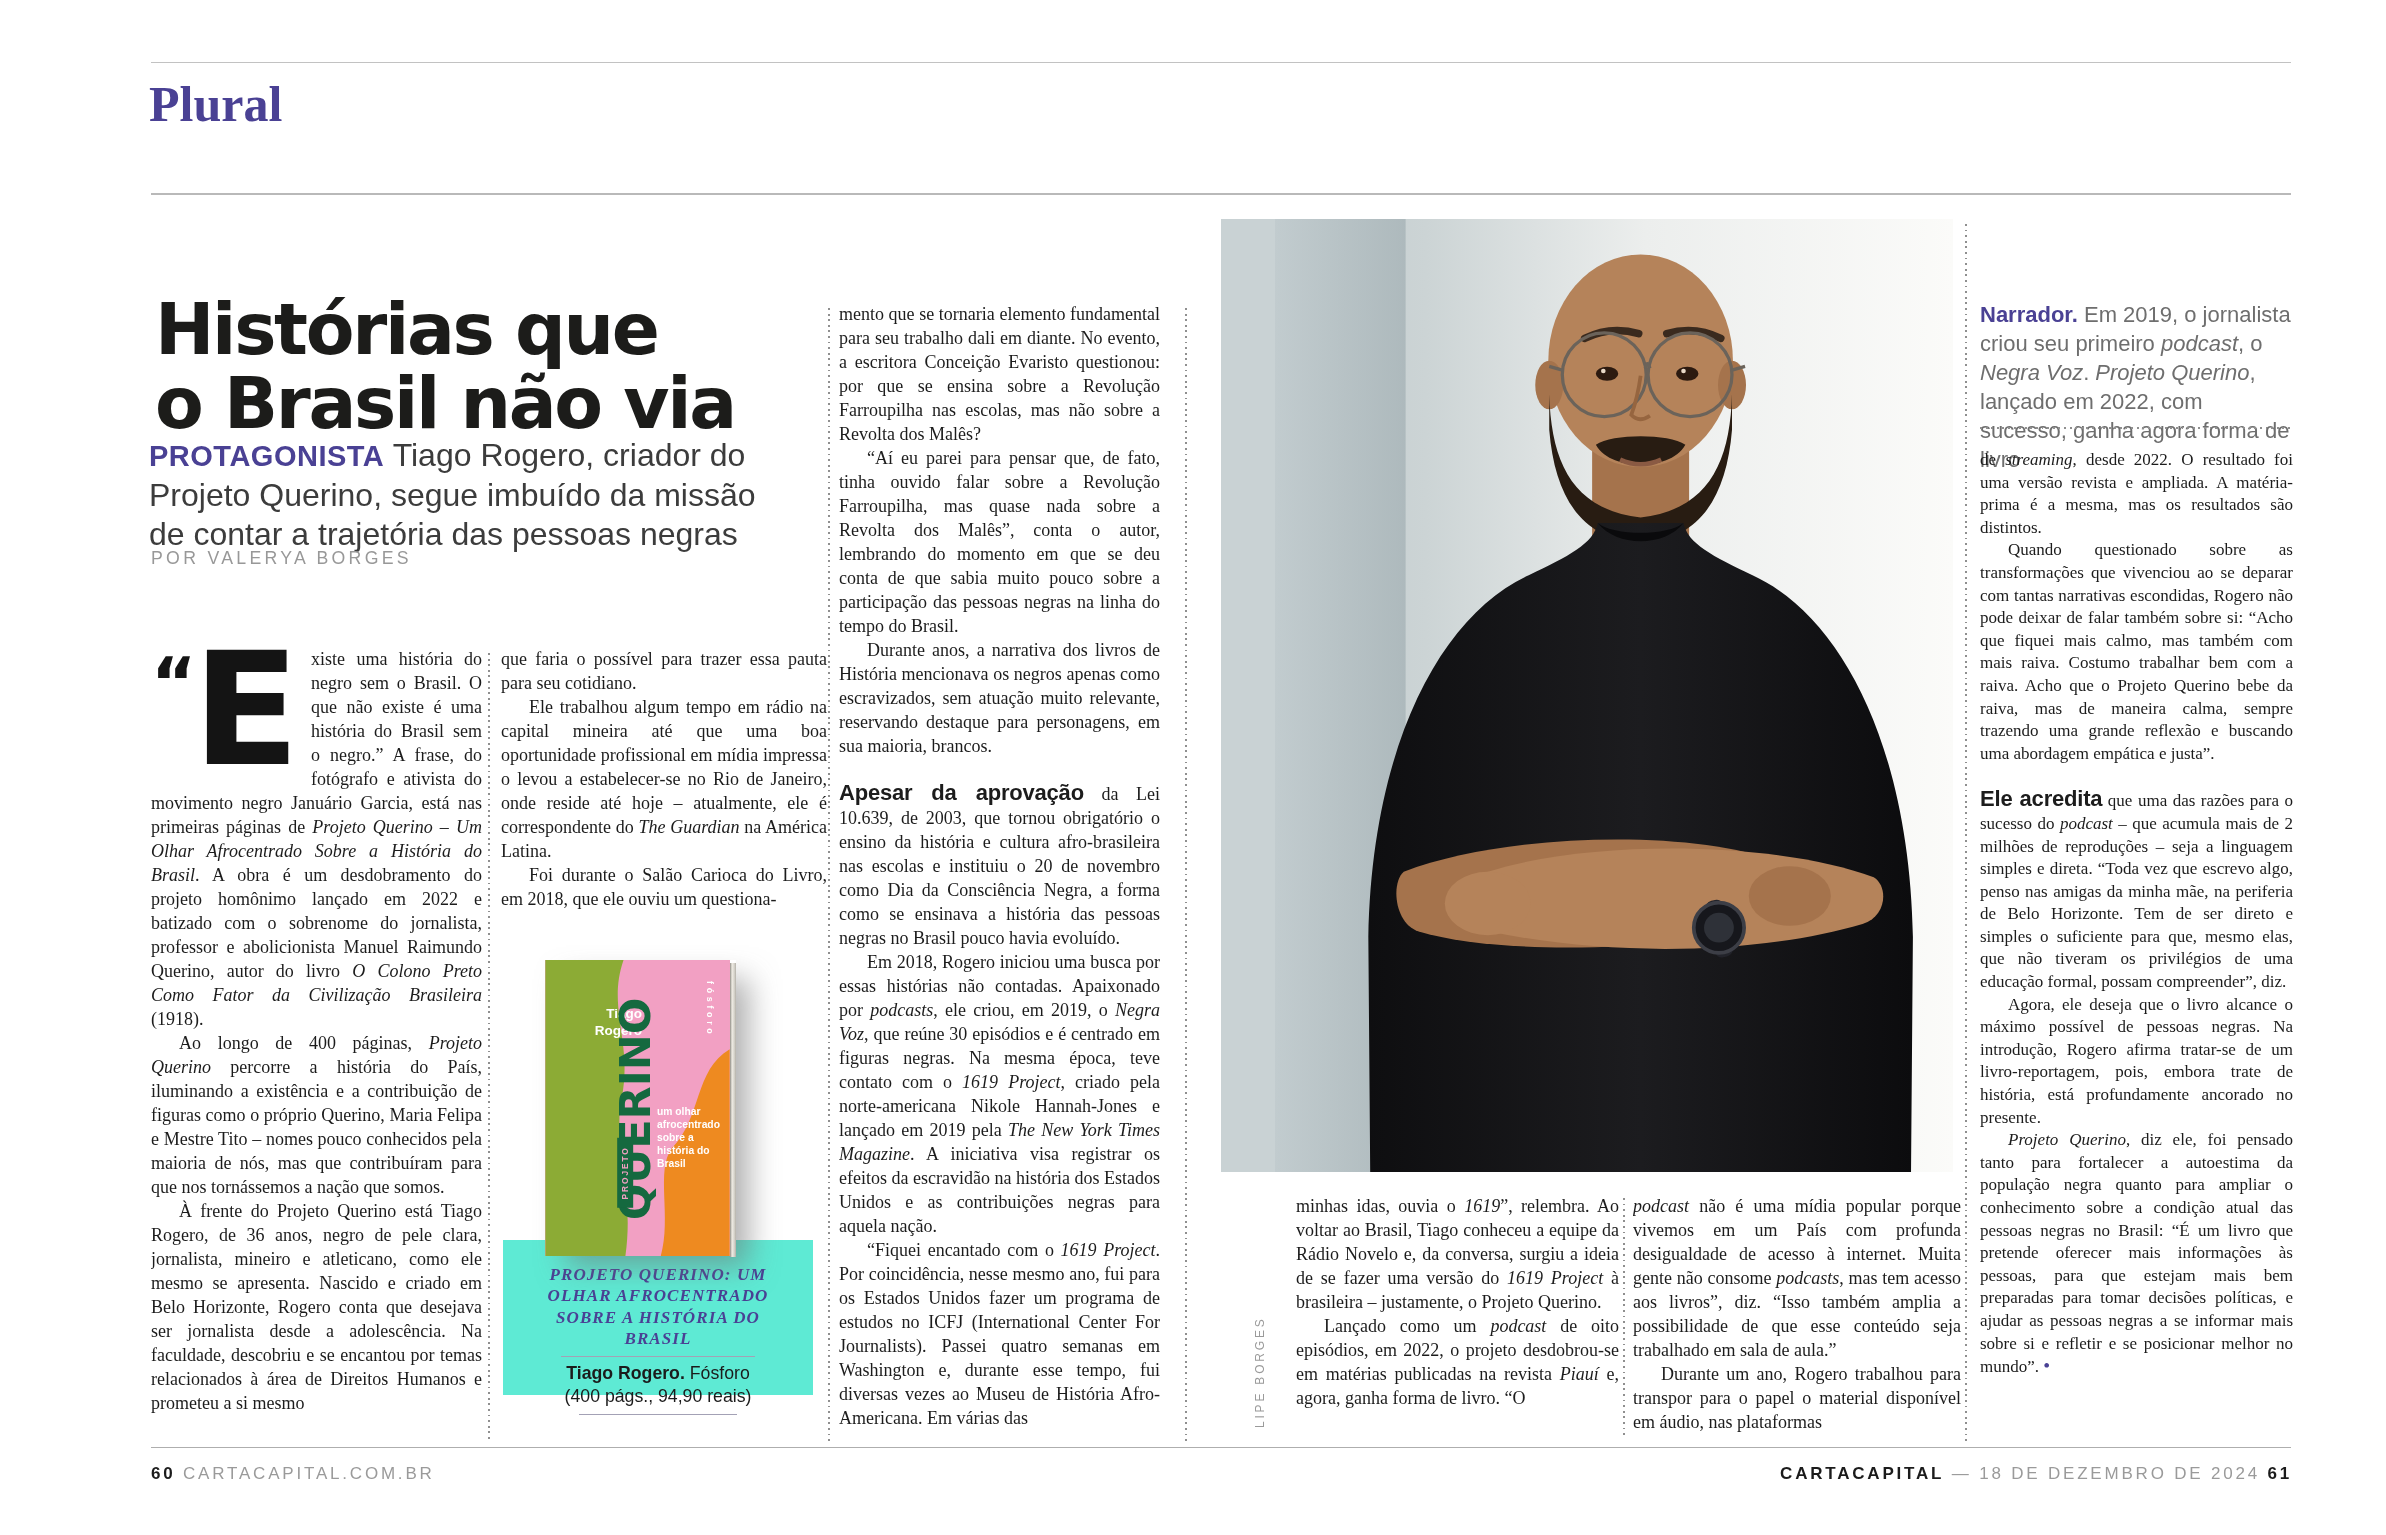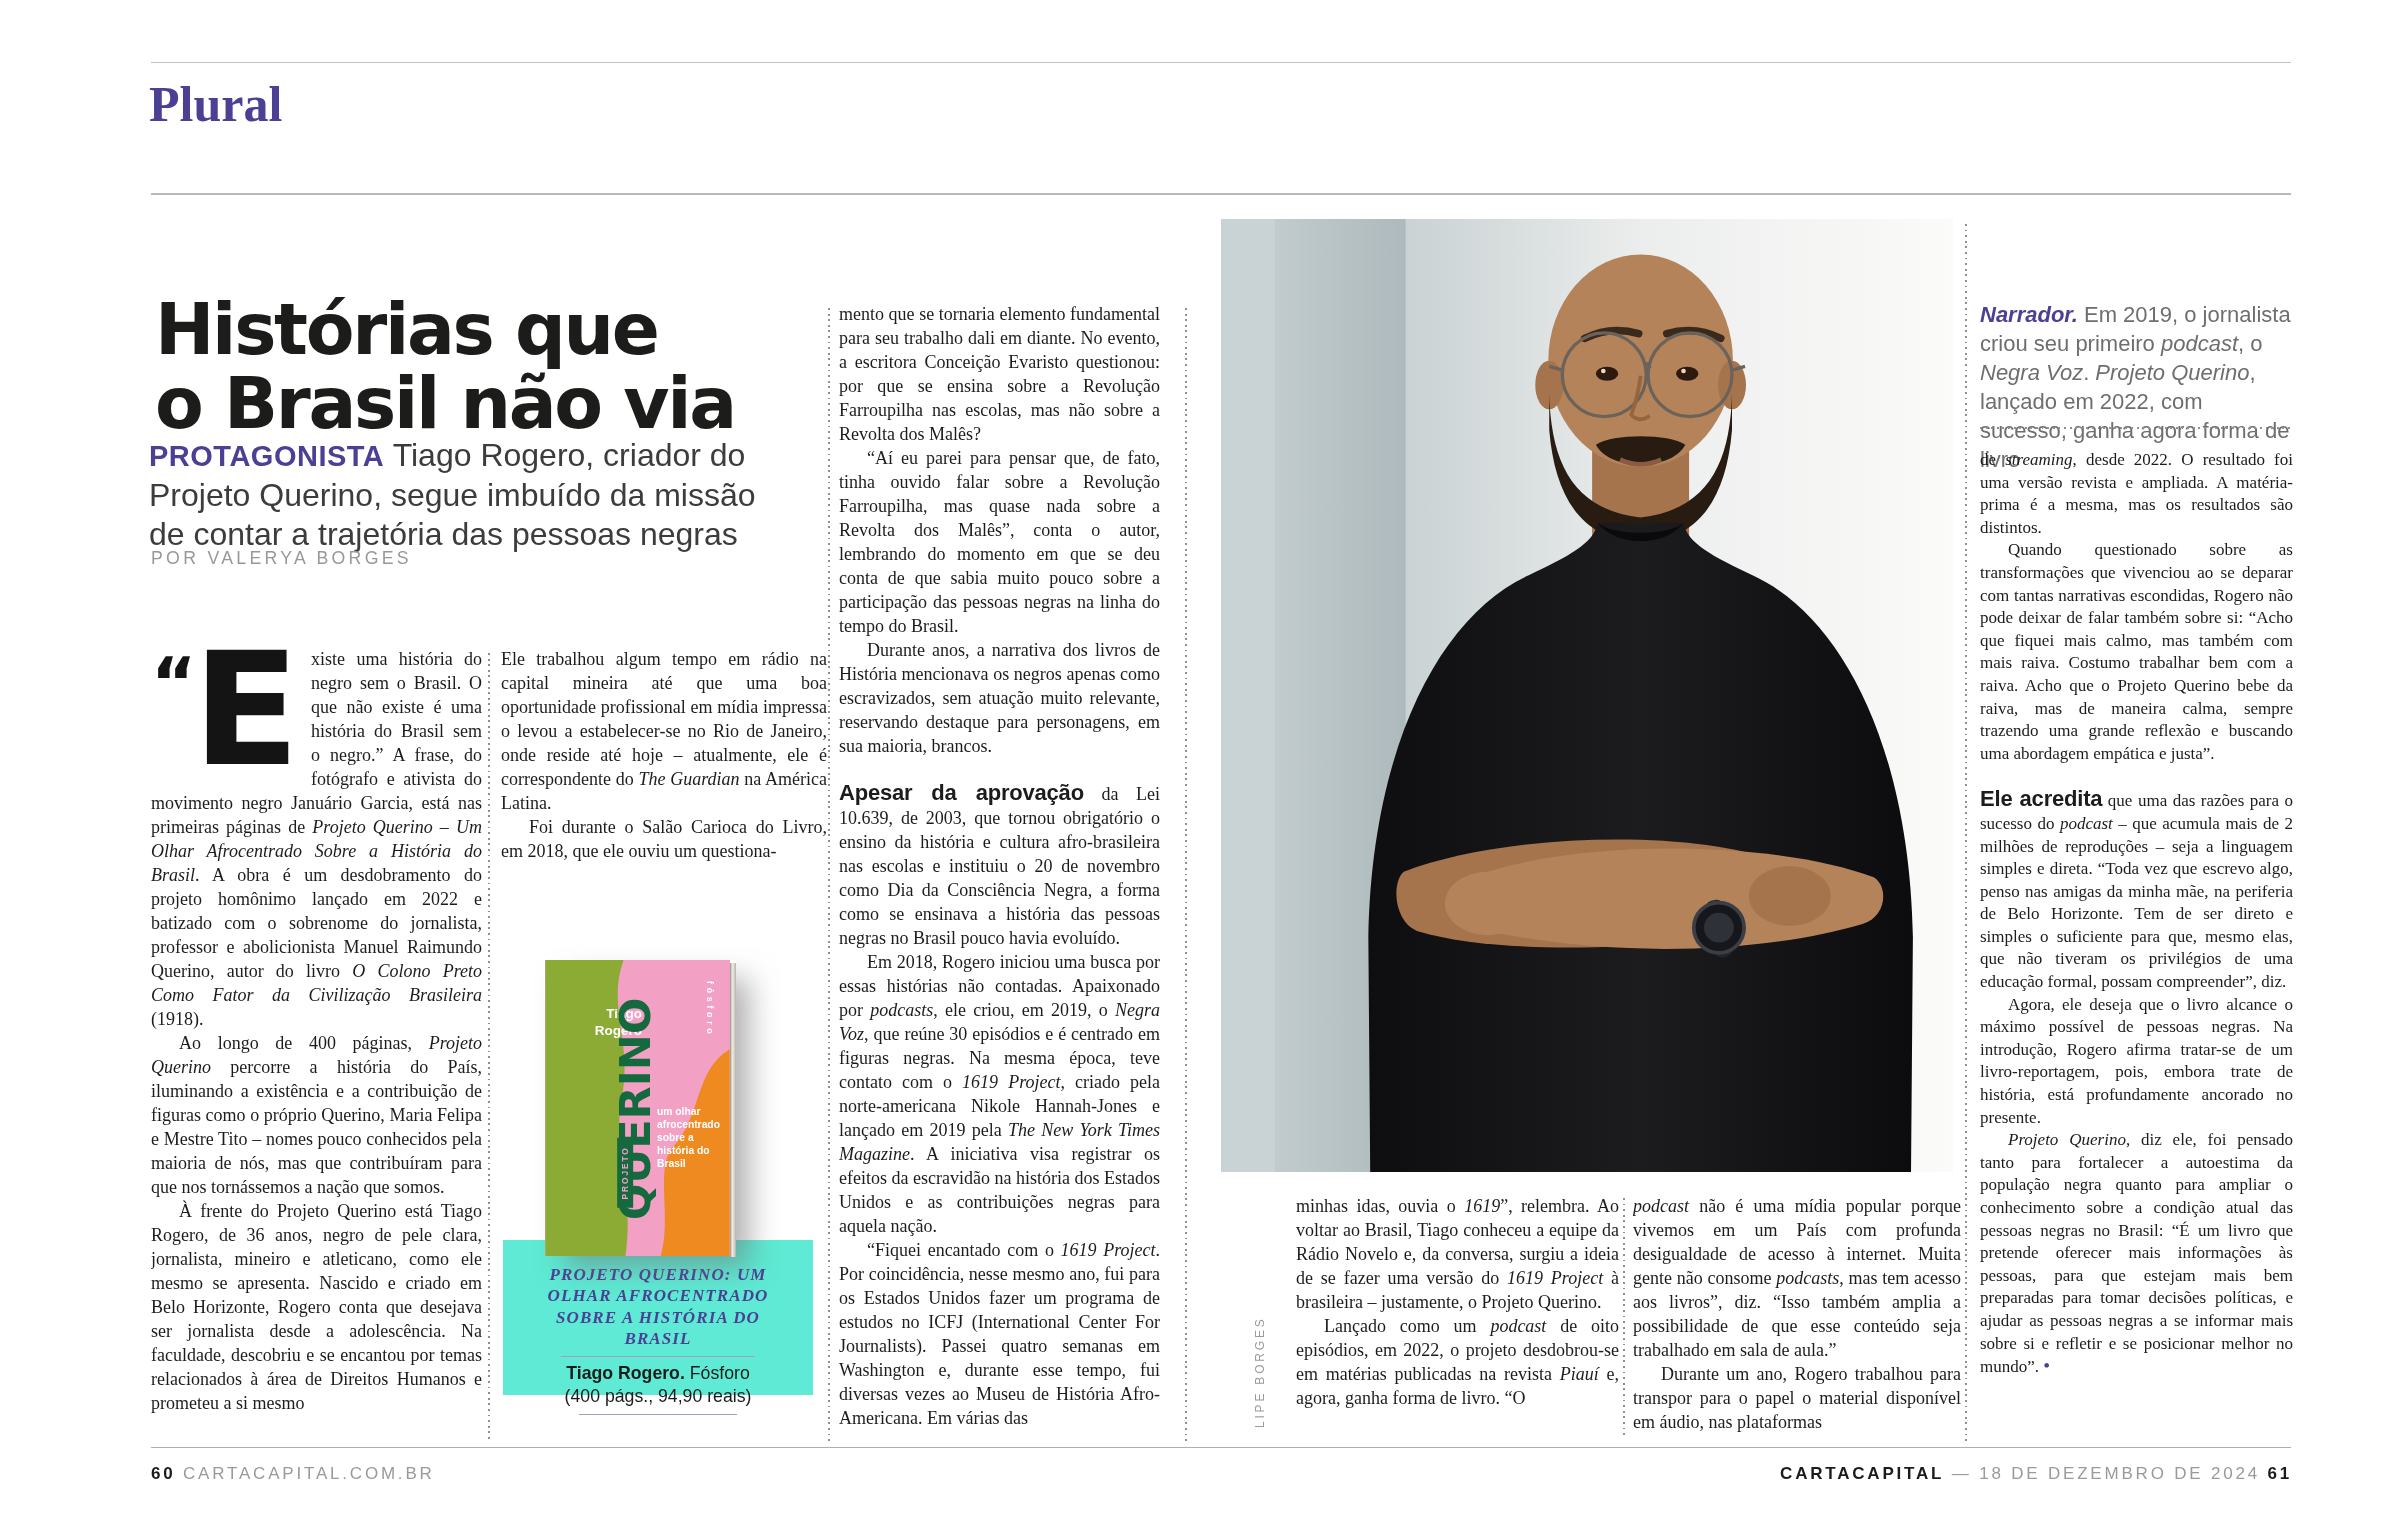--- a/index.html
+++ b/index.html
@@ -65,21 +65,21 @@
   .bc-credits b{font-weight:700;}
   .bc-details{font-size:17.7px;color:#1b1b1b;margin-top:1.9px;}
 
   
   .photo{position:absolute;left:1221px;top:219px;width:732px;height:953px;overflow:hidden;}
   .photo-credit{position:absolute;left:1253px;top:1428px;transform:rotate(-90deg);
     transform-origin:left top;font-size:12px;letter-spacing:2.8px;color:#9a9a9a;white-space:nowrap;}
 
   .photo-caption{position:absolute;left:1980px;top:300px;width:313px;
     font-size:22px;line-height:29px;color:#6e6e6e;}
-  .cap-lead{color:#4a4194;font-weight:700;font-style:italic;}
+  .cap-lead{color:#4a4194;font-weight:700;}
 
   .rcol{font-size:17px;line-height:22.6px;}
 
   .footer{position:absolute;top:1464px;font-size:17px;letter-spacing:2.8px;color:#9a9a9a;}
   .footer b{color:#1b1b1b;font-weight:700;}
   .footer.left{left:151px;}
   .footer.right{right:95px;text-align:right;}
 </style>
 </head>
 <body>
@@ -106,20 +106,21 @@
     </p>
     <div class="flow">
         <p>Ao longo de 400 páginas, <i>Projeto Querino</i> percorre a história do País, iluminando a existência e a contribuição de figuras como o próprio Querino, Maria Felipa e Mestre Tito – nomes pouco conhecidos pela maioria de nós, mas que contribuíram para que nos tornássemos a nação que somos.</p>
         <p>À frente do Projeto Querino está Tiago Rogero, de 36 anos, negro de pele clara, jornalista, mineiro e atleticano, como ele mesmo se apresenta. Nascido e criado em Belo Horizonte, Rogero conta que desejava ser jornalista desde a adolescência. Na faculdade, descobriu e se encantou por temas relacionados à área de Direitos Humanos e prometeu a si mesmo</p>
       </div>
   </div>
 
   <div class="dotted-v" style="left:488px;top:653px;height:788px;"></div>
 
   <div class="col" style="left:501px;top:647px;width:326px;height:319px;">
+      <p>que faria o possível para trazer essa pauta para seu cotidiano.</p>
       <p>Ele trabalhou algum tempo em rádio na capital mineira até que uma boa oportunidade profissional em mídia impressa o levou a estabelecer-se no Rio de Janeiro, onde reside até hoje – atualmente, ele é correspondente do <i>The Guardian</i> na América Latina.</p>
       <p>Foi durante o Salão Carioca do Livro, em 2018, que ele ouviu um questiona-</p>
     </div>
 
   <div class="dotted-v" style="left:828px;top:308px;height:1133px;"></div>
 
   <div class="col" style="left:839px;top:302px;width:321px;height:1141px;">
       <p>mento que se tornaria elemento fundamental para seu trabalho dali em diante. No evento, a escritora Conceição Evaristo questionou: por que se ensina sobre a Revolução Farroupilha nas escolas, mas não sobre a Revolta dos Malês?</p>
       <p>“Aí eu parei para pensar que, de fato, tinha ouvido falar sobre a Revolução Farroupilha, mas quase nada sobre a Revolta dos Malês”, conta o autor, lembrando do momento em que se deu conta de que sabia muito pouco sobre a participação das pessoas negras na linha do tempo do Brasil.</p>
       <p>Durante anos, a narrativa dos livros de História mencionava os negros apenas como escravizados, sem atuação muito relevante, reservando destaque para personagens, em sua maioria, brancos.</p>

